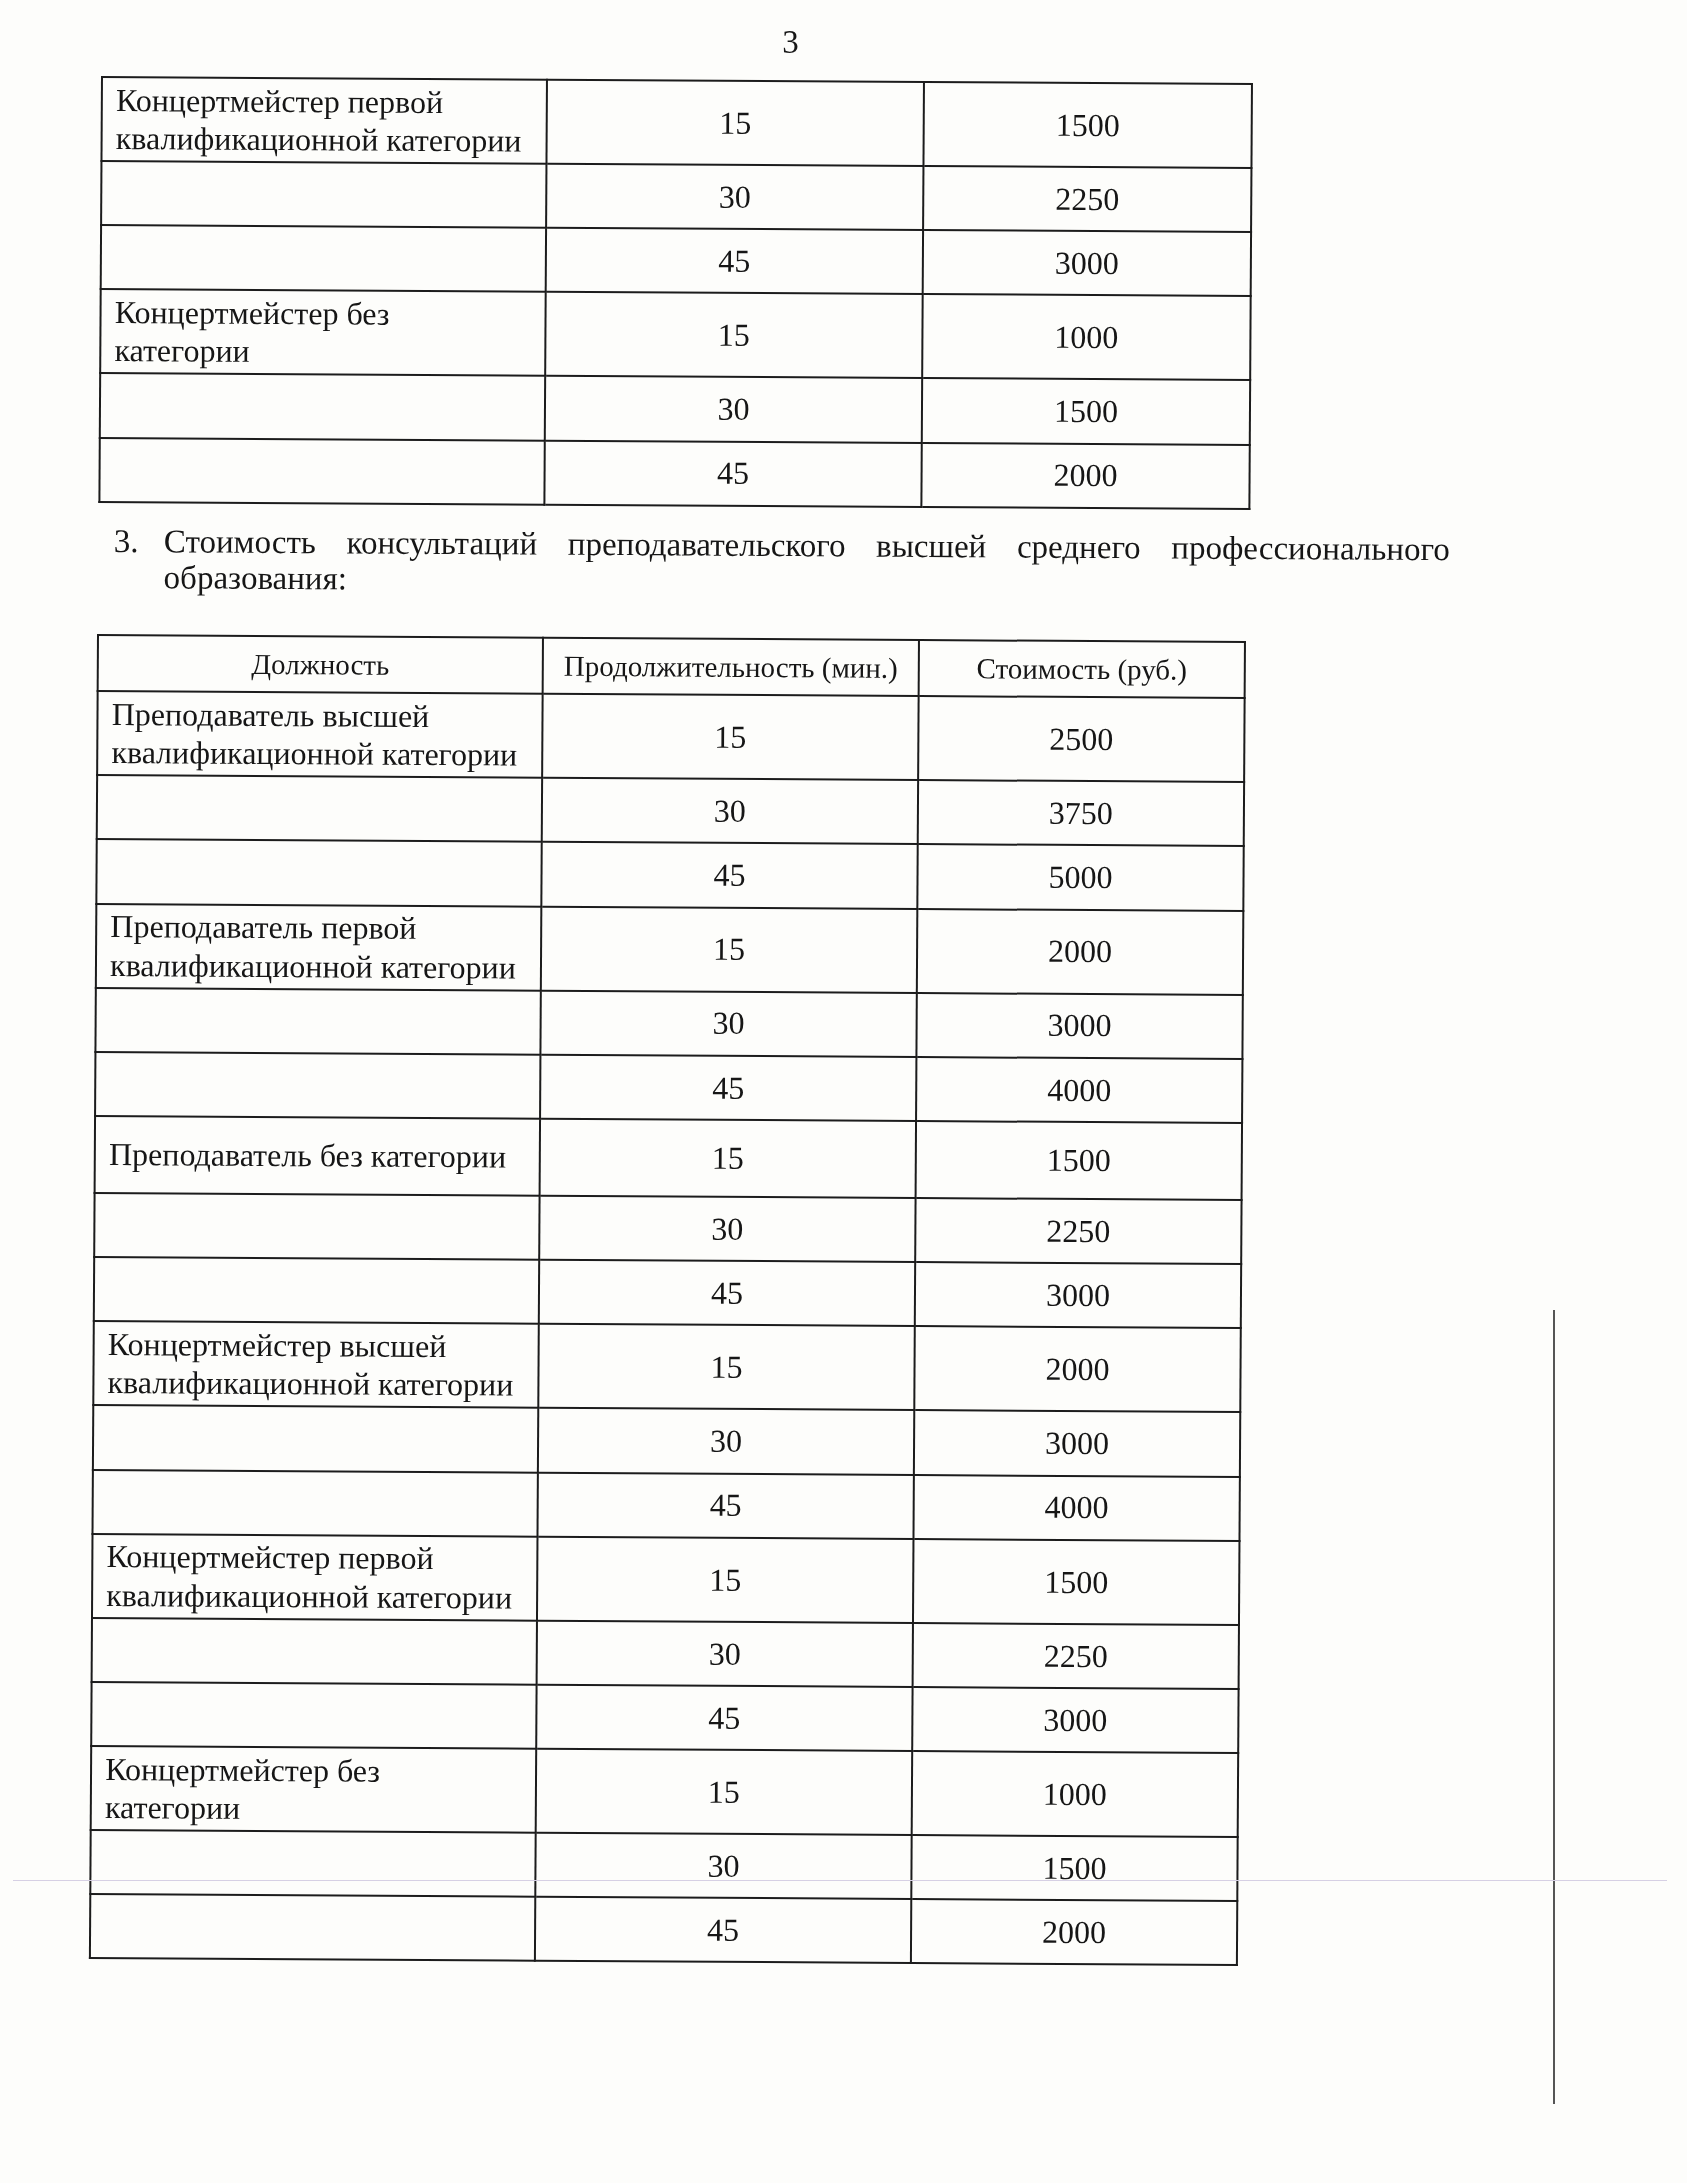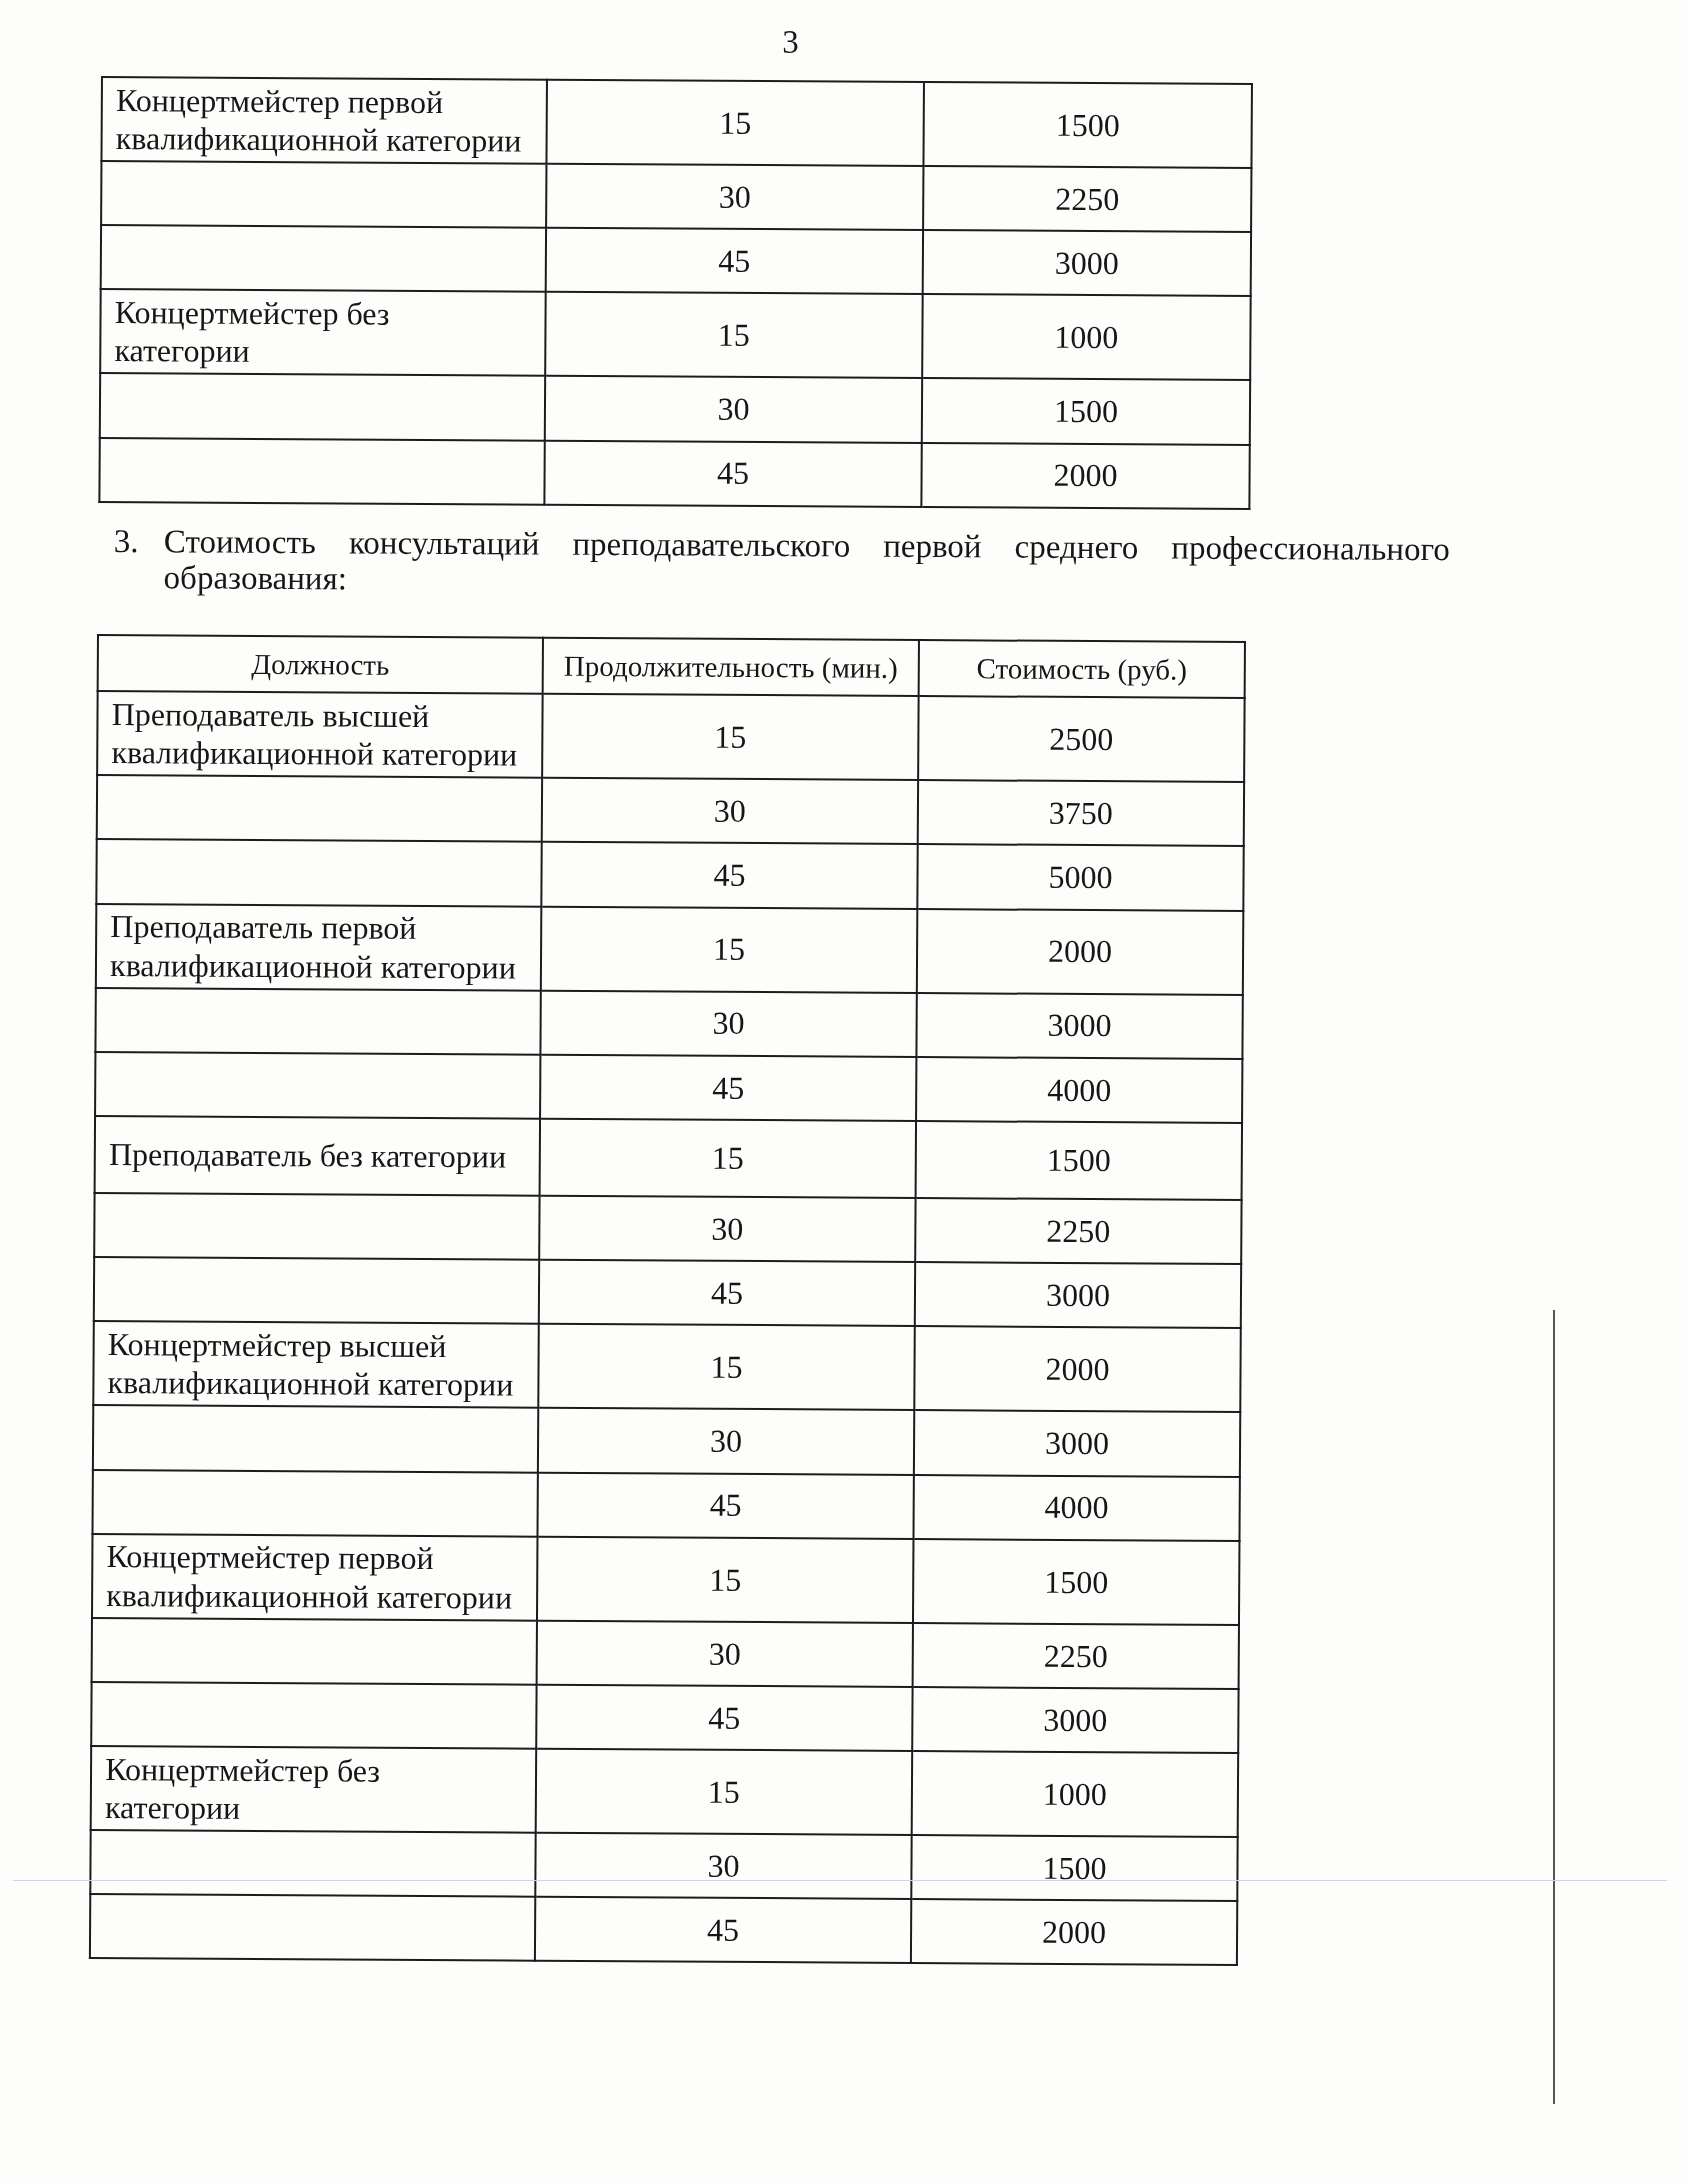--- a/index.html
+++ b/index.html
@@ -71,21 +71,21 @@
     </tbody>
 </table>
 
 <div class="section">
   <span class="num">3.</span>
   <div class="text">
     <div class="line1" id="sec-line1">
         <span>Стоимость</span>
         <span>консультаций</span>
         <span>преподавательского</span>
-        <span>первой</span>
+        <span>высшей</span>
         <span>среднего</span>
         <span>профессионального</span>
       </div>
     <div>образования:</div>
   </div>
 </div>
 
 <table id="t2">
   <colgroup>
       <col class="c1">

